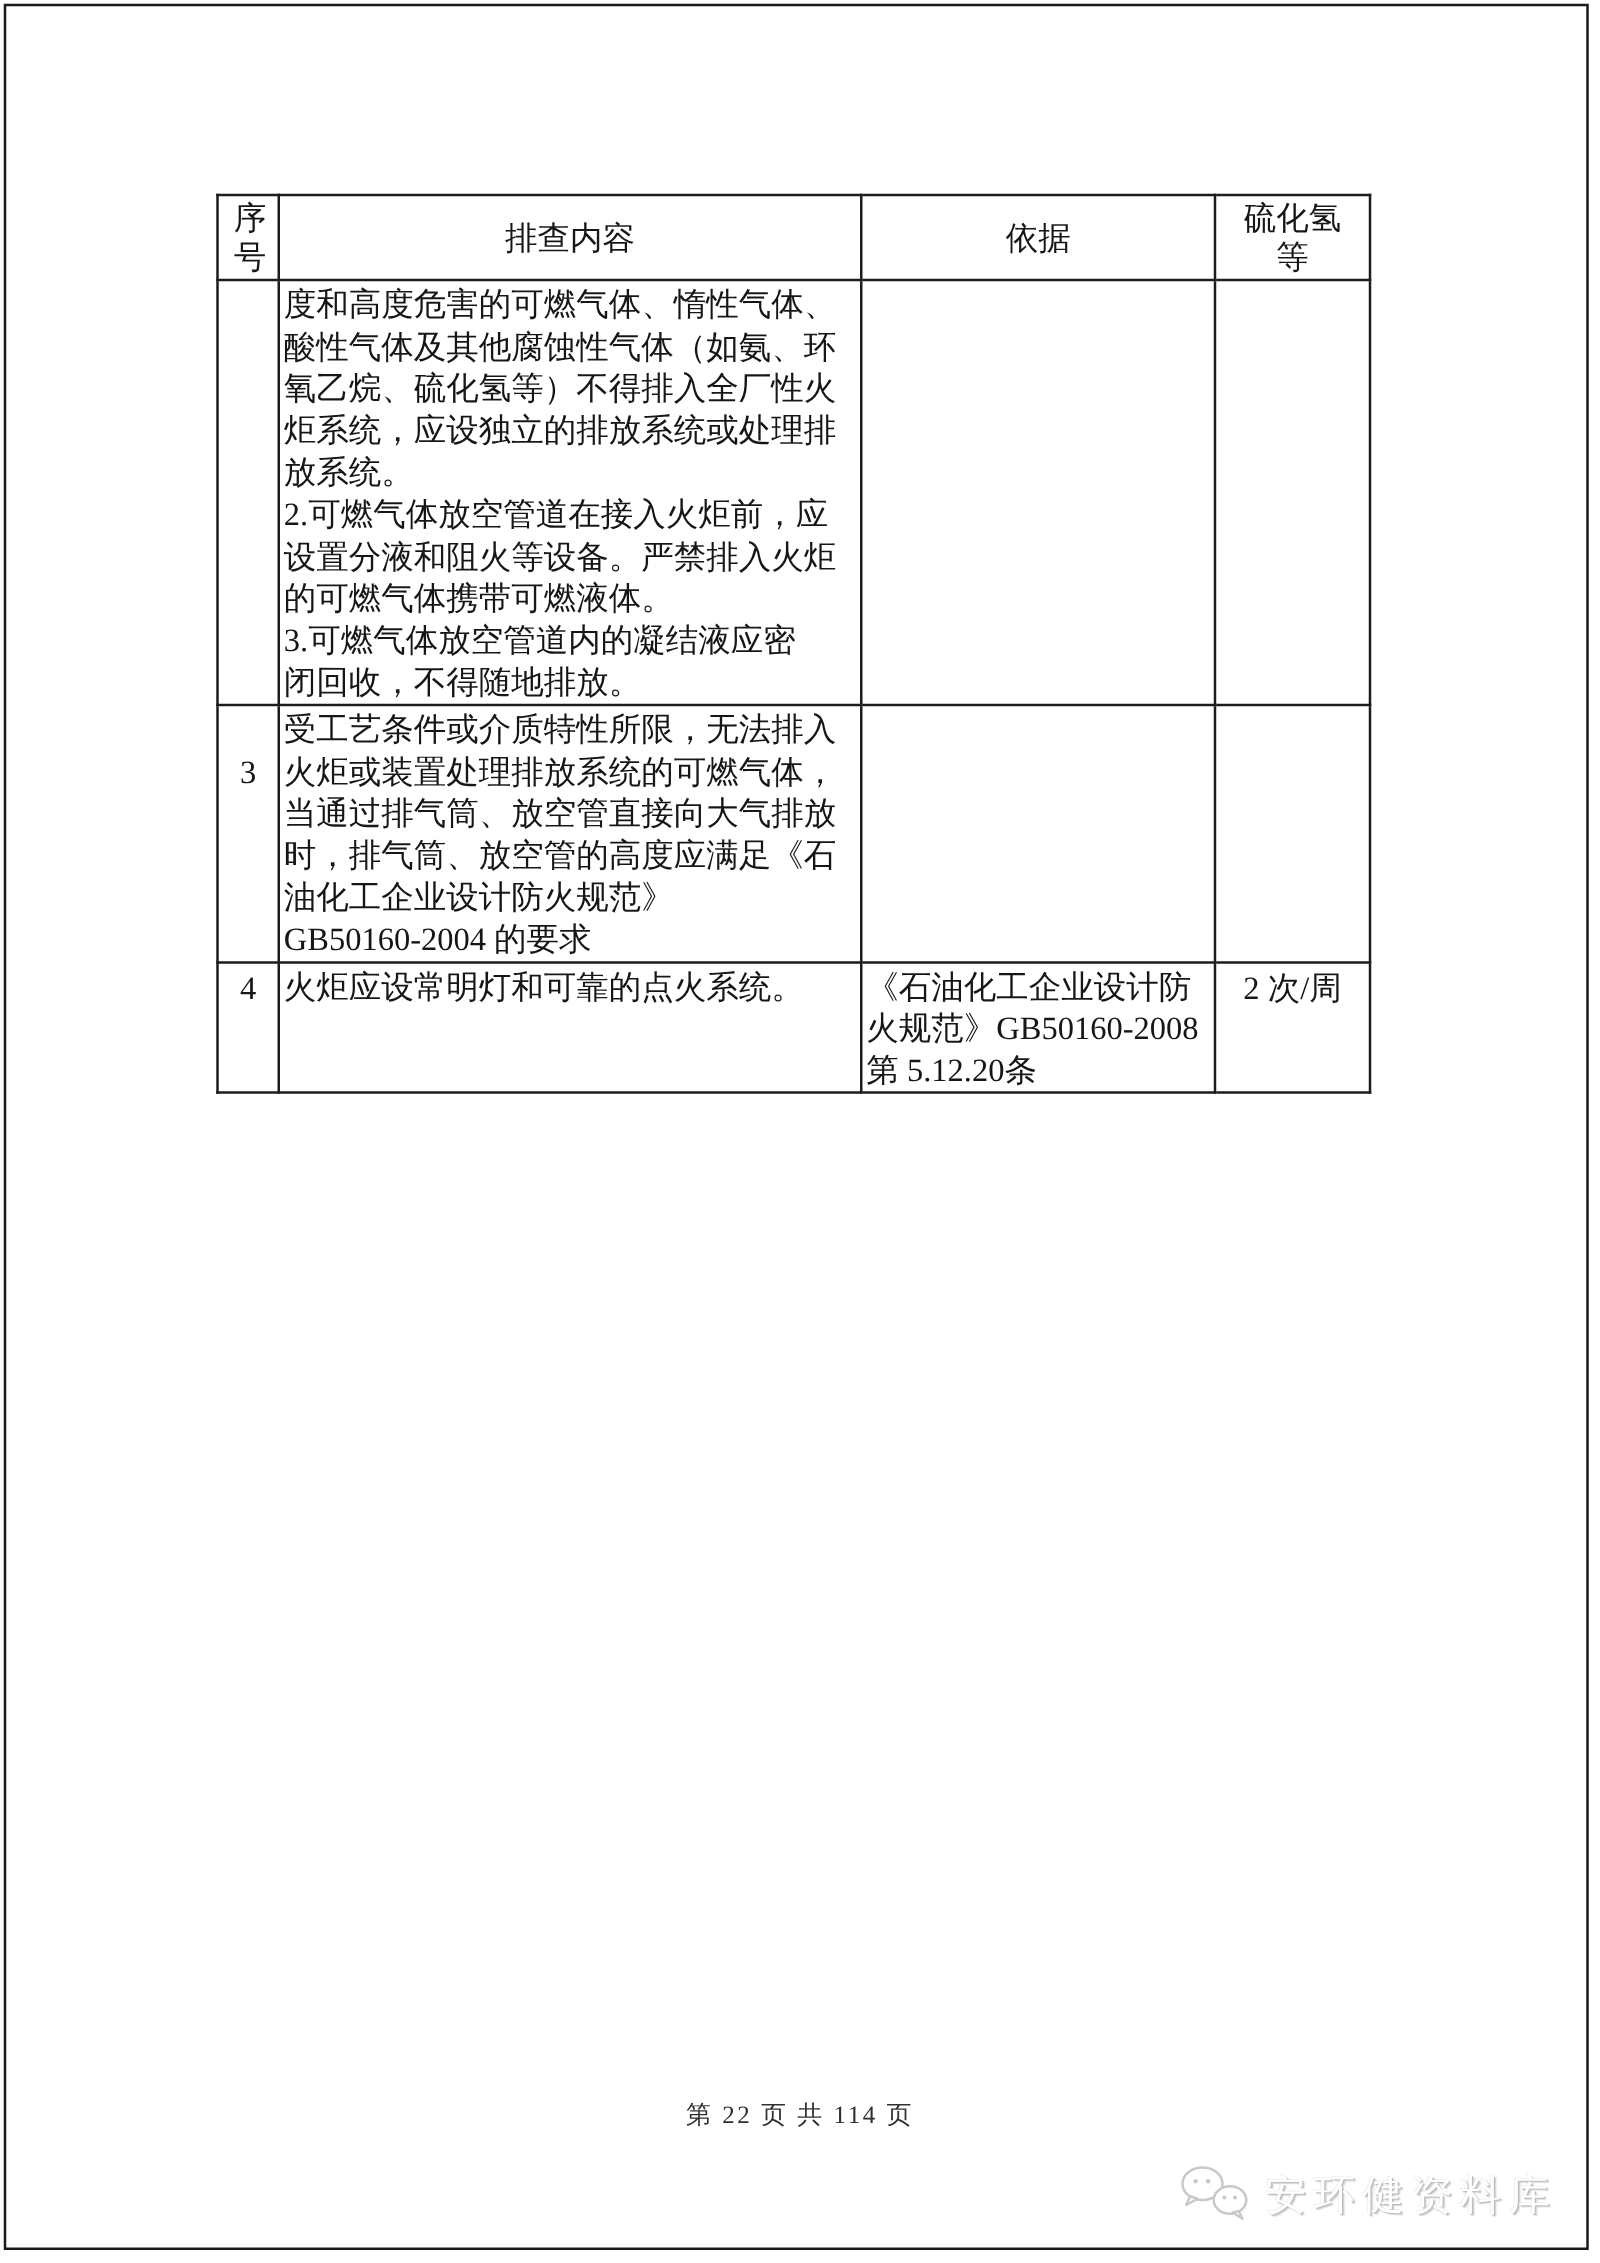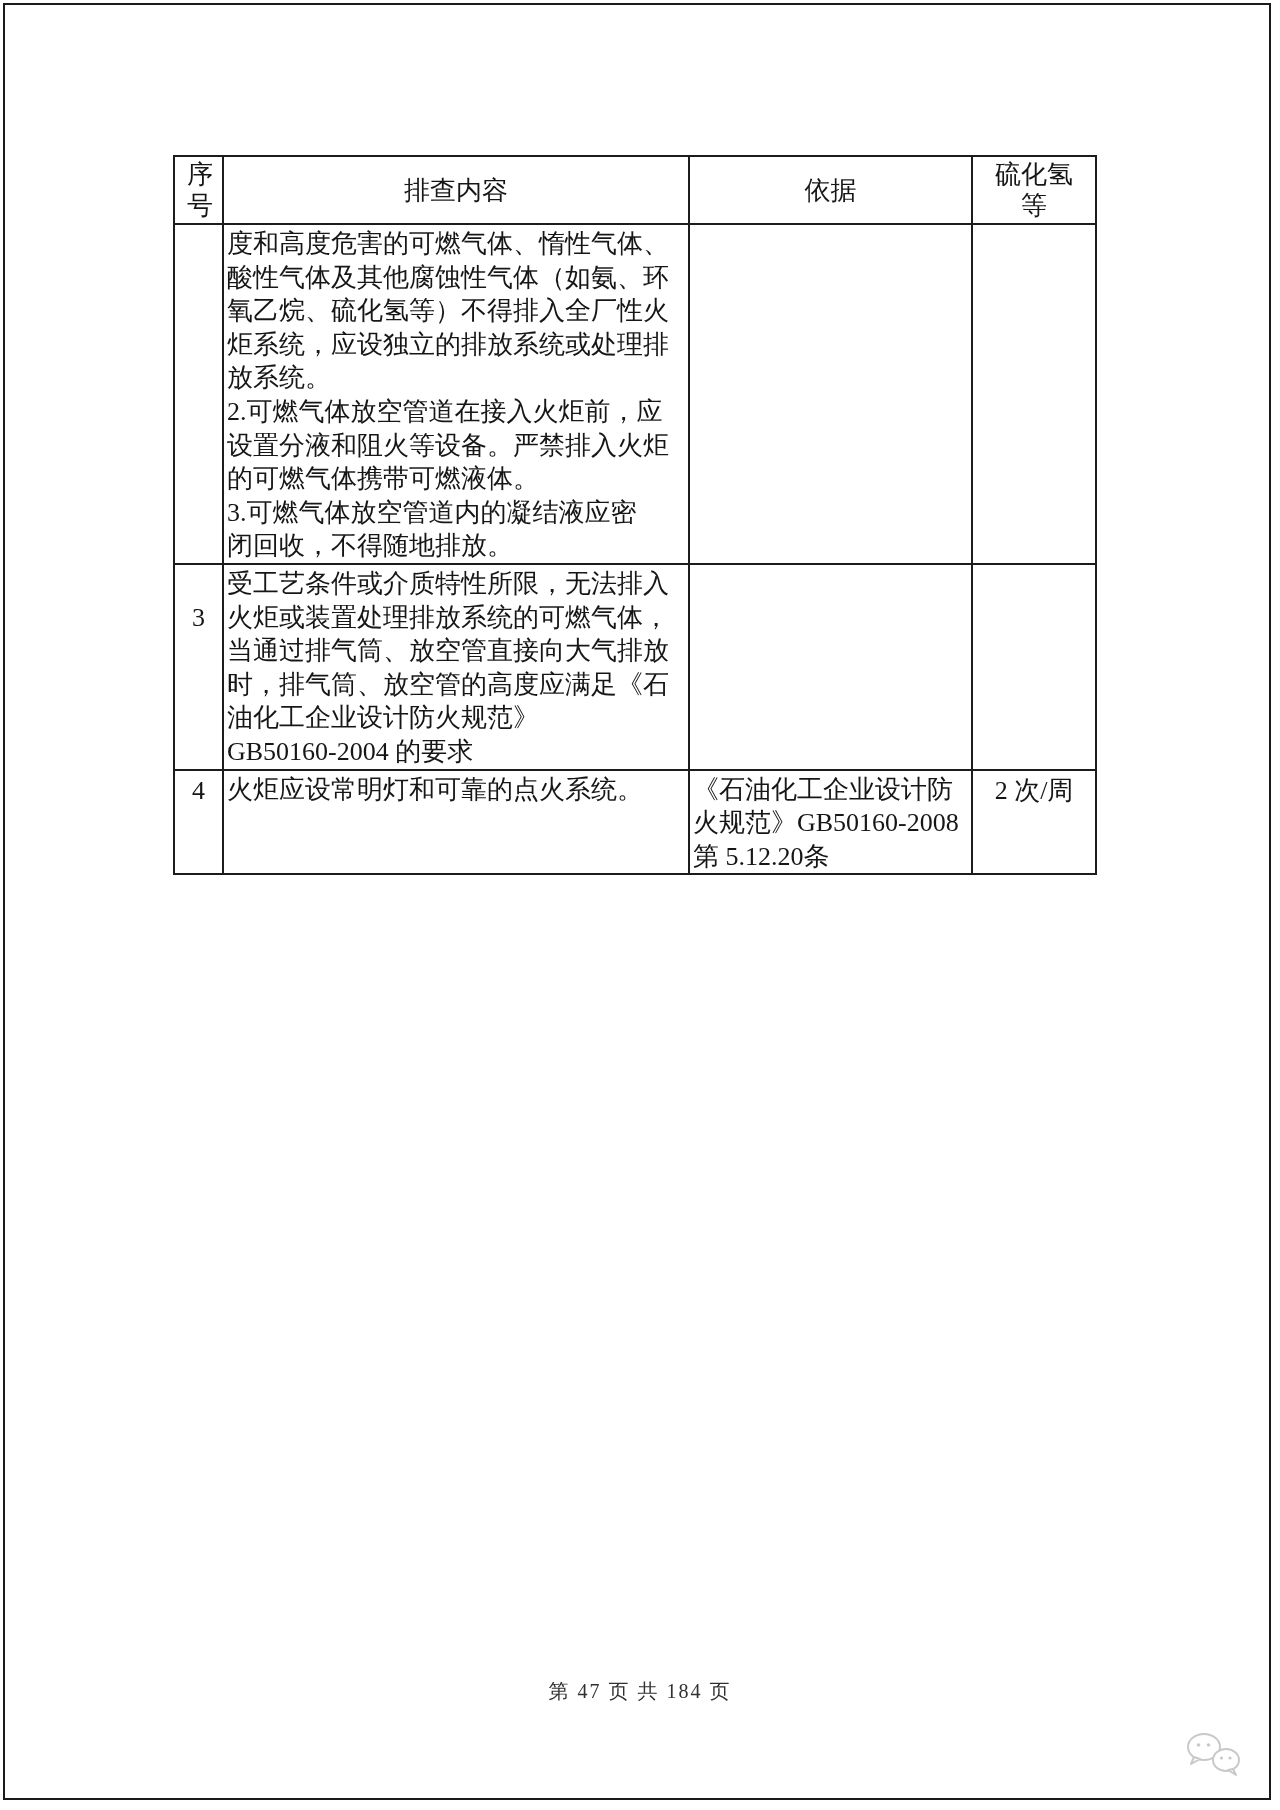--- a/index.html
+++ b/index.html
@@ -151,34 +151,35 @@
       <td class="cell-no">4</td>
       <td class="cell-content">火炬应设常明灯和可靠的点火系统。</td>
       <td class="cell-basis">《石油化工企业设计防
 火规范》GB50160-2008
 第 5.12.20条</td>
       <td class="cell-freq">2 次/周</td>
     </tr>
   </tbody>
     </table>
 
-  <div class="page-footer">第 47 页 共 184 页</div>
+  <div class="page-footer">第 22 页 共 114 页</div>
 
   <div class="watermark">
     <span class="watermark-icon">
       <svg width="62" height="48" viewBox="0 0 62 48">
         <g fill="#ffffff" stroke="#c9c9c9" stroke-width="2">
           <ellipse cx="20" cy="17" rx="16" ry="13"></ellipse>
           <path d="M10 27 L7 34 L16 29 Z" stroke-linejoin="round"></path>
           <ellipse cx="42" cy="30" rx="13" ry="11"></ellipse>
           <path d="M49 39 L52 45 L44 40 Z" stroke-linejoin="round"></path>
         </g>
         <g fill="#c9c9c9" stroke="none">
           <circle cx="14.5" cy="15" r="1.8"></circle>
           <circle cx="24.5" cy="15" r="1.8"></circle>
           <circle cx="37.5" cy="28" r="1.6"></circle>
           <circle cx="46.0" cy="28" r="1.6"></circle>
         </g>
       </svg>
     </span>
+    <span class="watermark-text">安环健资料库</span>
   </div>
 
 </div>
 
 </body></html>

